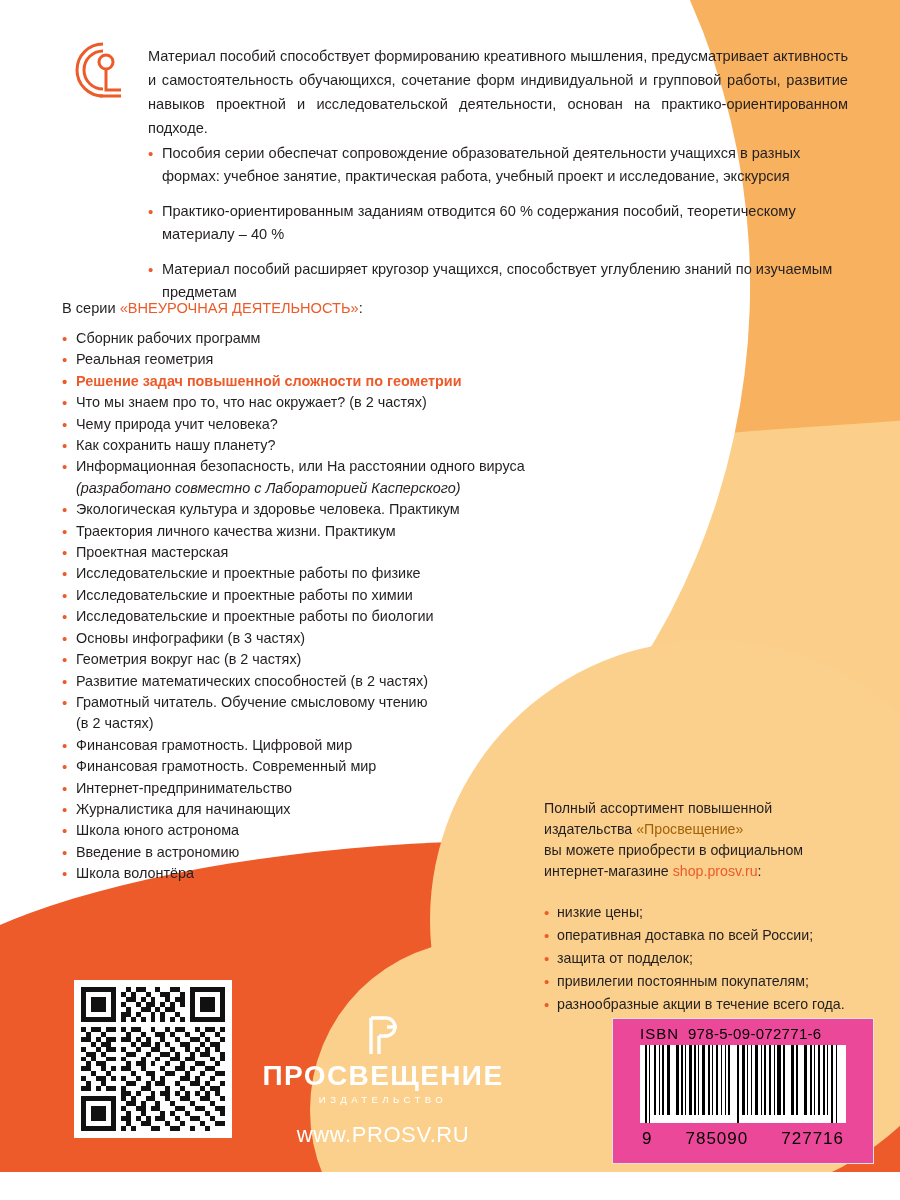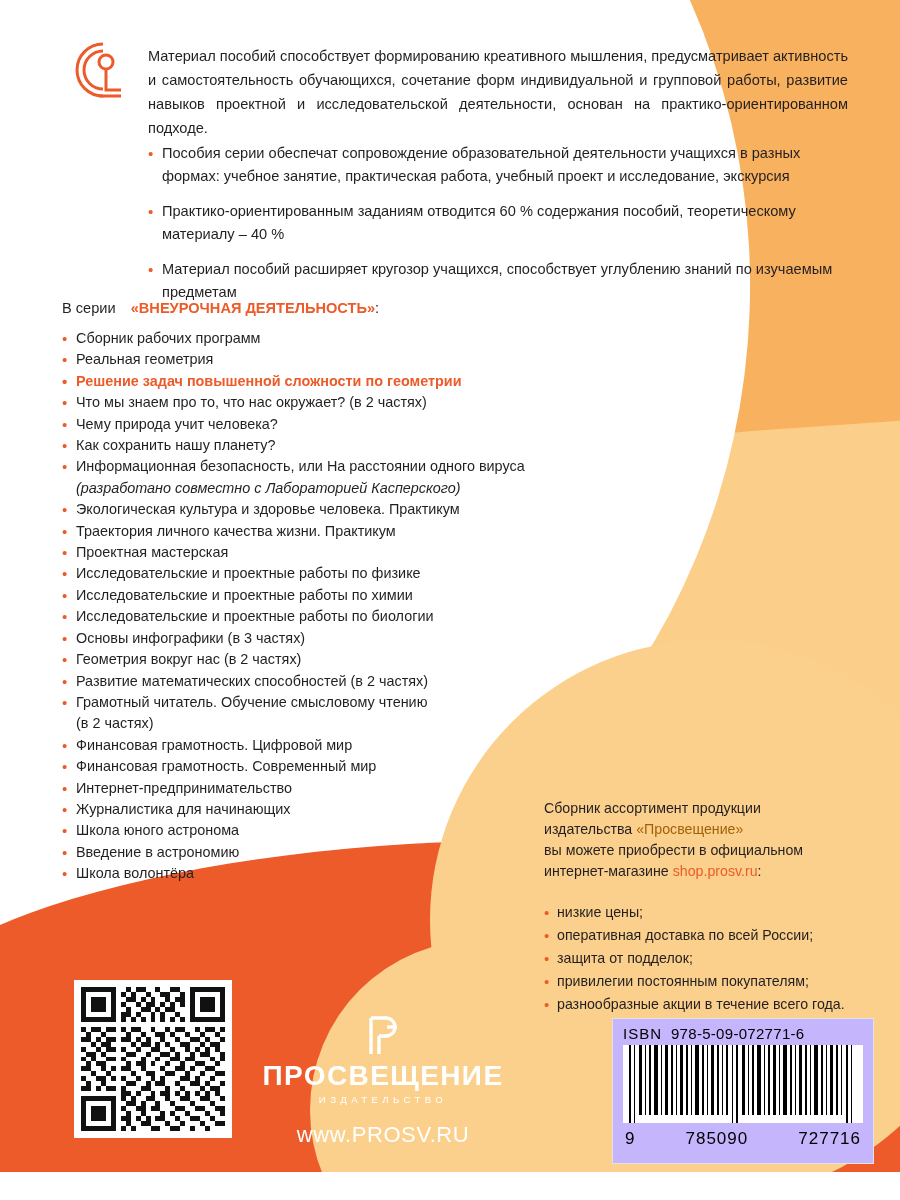--- a/index.html
+++ b/index.html
@@ -101,21 +101,21 @@
   .ib-item:before {
     content: "•"; position: absolute; left: 0; top: 0;
     color: #ec5b29; font-size: 15px;
   }
 
   
   .series-head {
     position: absolute; left: 62px; top: 300px;
     font-size: 14.6px; color: #231f20;
   }
-  .series-head .accent { color: #ec5b29; font-weight: bold; margin-left: 11px; }
+  .series-head .accent { color: #ec5b29; font-weight: normal; }
 
   
   .series-list {
     position: absolute; left: 62px; top: 328px; width: 560px;
   }
   .sl-item {
     position: relative; padding-left: 14px;
     font-size: 14.4px; line-height: 21.4px; color: #231f20;
   }
   .sl-item:before {
@@ -165,22 +165,22 @@
   }
   .pub-url {
     position: absolute; left: 256px; top: 1122px; width: 254px;
     text-align: center; color: #ffffff;
     font-size: 22px; letter-spacing: 0.6px;
   }
 
   
   .isbn-box {
     position: absolute; left: 612px; top: 1018px;
-    width: 262px; height: 146px; background: #c4b5fd;
-    border: 1px solid #e3e3e3; padding: 6px 10px 4px;
+    width: 262px; height: 146px; background: #ec4899;
+    border: 1px solid #e3e3e3; padding: 6px 27px 4px;
   }
   .isbn-text {
     font-size: 15px; color: #000; letter-spacing: 0.3px; margin-bottom: 3px;
   }
   .isbn-text .lbl { letter-spacing: 1px; }
   .barcode { width: 100%; height: 78px; }
   .barcode-digits {
     display: flex; justify-content: space-between;
     font-size: 17px; letter-spacing: 1px; color: #000; margin-top: 2px;
     padding: 0 2px;
@@ -253,21 +253,21 @@
       <div class="sl-item"><span>Финансовая грамотность. Современный мир</span></div>
       <div class="sl-item"><span>Интернет-предпринимательство</span></div>
       <div class="sl-item"><span>Журналистика для начинающих</span></div>
       <div class="sl-item"><span>Школа юного астронома</span></div>
       <div class="sl-item"><span>Введение в астрономию</span></div>
       <div class="sl-item"><span>Школа волонтёра</span></div>
     </div>
 
     <div class="promo">
       <div class="promo-lead">
-        <span>Сборник ассортимент продукции</span><br>
+        <span>Полный ассортимент повышенной</span><br>
         <span>издательства </span><span class="brand">«Просвещение»</span><br>
         <span>вы можете приобрести в официальном</span><br>
         <span>интернет-магазине </span><span class="shop">shop.prosv.ru</span><span>:</span>
       </div>
       <div class="promo-list">
         <div class="pl-item">низкие цены;</div>
         <div class="pl-item">оперативная доставка по всей России;</div>
         <div class="pl-item">защита от подделок;</div>
         <div class="pl-item">привилегии постоянным покупателям;</div>
         <div class="pl-item">разнообразные акции в течение всего года.</div>

